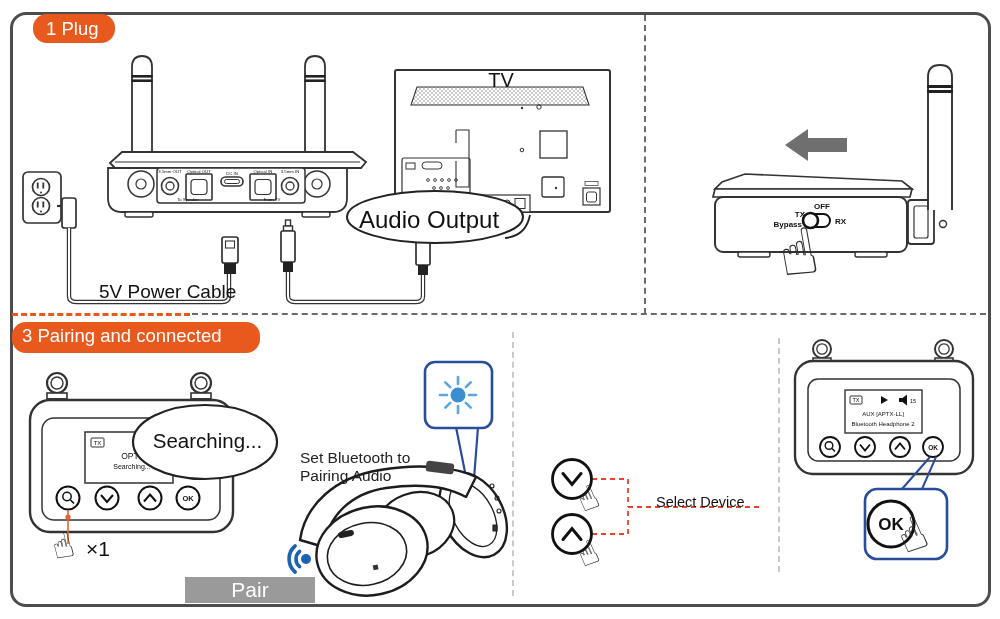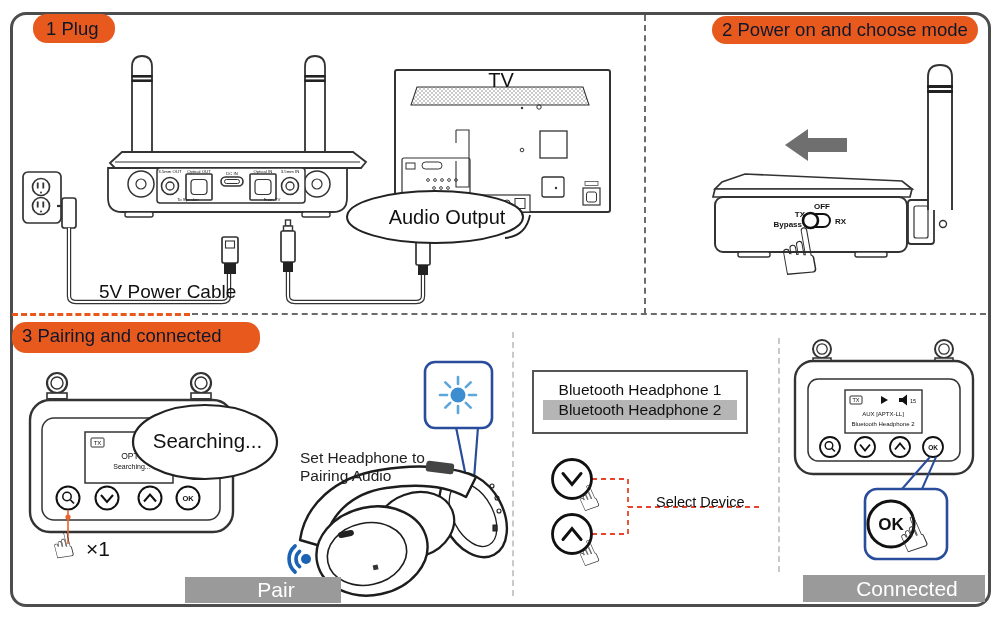--- a/index.html
+++ b/index.html
@@ -4,22 +4,22 @@
 <style>
   html,body{margin:0;padding:0;background:#fff;}
   .stage{position:relative;width:1000px;height:619px;background:#fff;
          font-family:"Liberation Sans",sans-serif;overflow:hidden;color:#111;}
   .abs{position:absolute;}
   .frame{left:10px;top:12px;width:975px;height:589px;border:3px solid #4d4d4d;border-radius:16px;}
   .vdash{border-left:2.5px dashed #6b6b6b;width:0;}
   .vdash-light{border-left:2px dashed #c9c9c9;width:0;}
   .hdash-orange{border-top:3px dashed #e8571c;height:0;}
   .hdash-gray{border-top:2.5px dashed #6b6b6b;height:0;}
-  .banner{background:#e8591e;color:#0f172a;font-size:18.5px;line-height:28px;white-space:nowrap;border-radius:14px;}
-  .graylabel{background:#9a9a9a;color:#fff;font-size:21px;text-align:center;padding-left:26px;}
+  .banner{background:#e8591e;color:#ffffff;font-size:18.5px;line-height:28px;white-space:nowrap;border-radius:14px;}
+  .graylabel{background:#9a9a9a;color:#fff;font-size:21px;text-align:center;}
   .hand{color:#2b2b2b;font-family:"DejaVu Sans",sans-serif;line-height:1;user-select:none;}
   .listbox{border:2px solid #555;background:#fff;box-sizing:border-box;padding-top:8px;}
   .listrow{height:20px;line-height:20px;font-size:15.5px;text-align:center;color:#111;margin:0 9px;}
   .listrow.selected{background:#b5b5b5;}
   svg{position:absolute;overflow:visible;}
   svg text{font-family:"Liberation Sans",sans-serif;fill:#111;}
   .note{font-size:15.5px;color:#222;line-height:18px;}
 </style>
 </head>
 <body>
@@ -319,39 +319,33 @@
     <g>
       <path d="M150,122 L122,154" stroke="#2a4d9b" stroke-width="2" fill="none"></path>
       <path d="M156,122 L142,154" stroke="#2a4d9b" stroke-width="2" fill="none"></path>
       <rect x="85" y="154" width="82" height="70" rx="12" fill="#fff" stroke="#2a4d9b" stroke-width="2.6"></rect>
       <circle cx="111" cy="189" r="23" fill="#fff" stroke="#111" stroke-width="3"></circle>
       <text x="111" y="195" font-size="17" font-weight="bold" text-anchor="middle">OK</text>
     </g>
   </svg>
 
   <div class="abs banner" style="left:33px;top:14px;width:82px;height:29px;line-height:29px;padding-left:13px;box-sizing:border-box;">1 Plug</div>
-  <div class="abs banner" style="left:712px;top:16px;width:266px;height:28px;text-align:center;">2 Power on and choose mode</div>
   <div class="abs banner" style="left:12px;top:322px;width:248px;height:31px;padding-left:10px;box-sizing:border-box;">3 Pairing and connected</div>
 
   <div class="abs" style="left:470px;top:45px;width:62px;text-align:center;font-size:20px;margin-top:24px;">TV</div>
   <div class="abs" style="left:99px;top:281px;font-size:19px;">5V Power Cable</div>
-  <div class="abs" style="left:347px;top:206px;width:176px;text-align:center;font-size:20px;padding-left:12px;">Audio Output</div>
+  <div class="abs" style="left:347px;top:206px;width:176px;font-size:24px;padding-left:12px;">Audio Output</div>
   <div class="abs" style="left:141px;top:429px;width:133px;text-align:center;font-size:20.5px;">Searching...</div>
-  <div class="abs note" style="left:300px;top:449px;width:145px;">Set Headphone to</div>
+  <div class="abs note" style="left:300px;top:449px;width:145px;">Set Bluetooth to</div>
   <div class="abs note" style="left:300px;top:467px;width:145px;">Pairing Audio</div>
   <div class="abs" style="left:86px;top:537px;font-size:21px;">×1</div>
   <div class="abs" style="left:656px;top:494px;width:100px;font-size:14.5px;">Select Device</div>
 
-  <div class="abs listbox" style="left:532px;top:370px;width:216px;height:64px;">
-    <div class="listrow">Bluetooth Headphone 1</div>
-    <div class="listrow selected">Bluetooth Headphone 2</div>
-  </div>
 
   <div class="abs graylabel" style="left:185px;top:577px;width:130px;height:26px;line-height:26px;">Pair</div>
-  <div class="abs graylabel" style="left:803px;top:575px;width:156px;height:27px;line-height:27px;">Connected</div>
 
   <span class="abs hand" style="left:779px;top:221px;font-size:64px;transform:rotate(-10deg);">☝</span>
   <span class="abs hand" style="left:52px;top:528px;font-size:36px;transform:rotate(-14deg);">☝</span>
   <span class="abs hand" style="left:578px;top:482px;font-size:33px;transform:rotate(-24deg);">☝</span>
   <span class="abs hand" style="left:578px;top:537px;font-size:33px;transform:rotate(-24deg);">☝</span>
   <span class="abs hand" style="left:898px;top:512px;font-size:46px;transform:rotate(-24deg);">☝</span>
 
 </div>
 
 </body></html>

